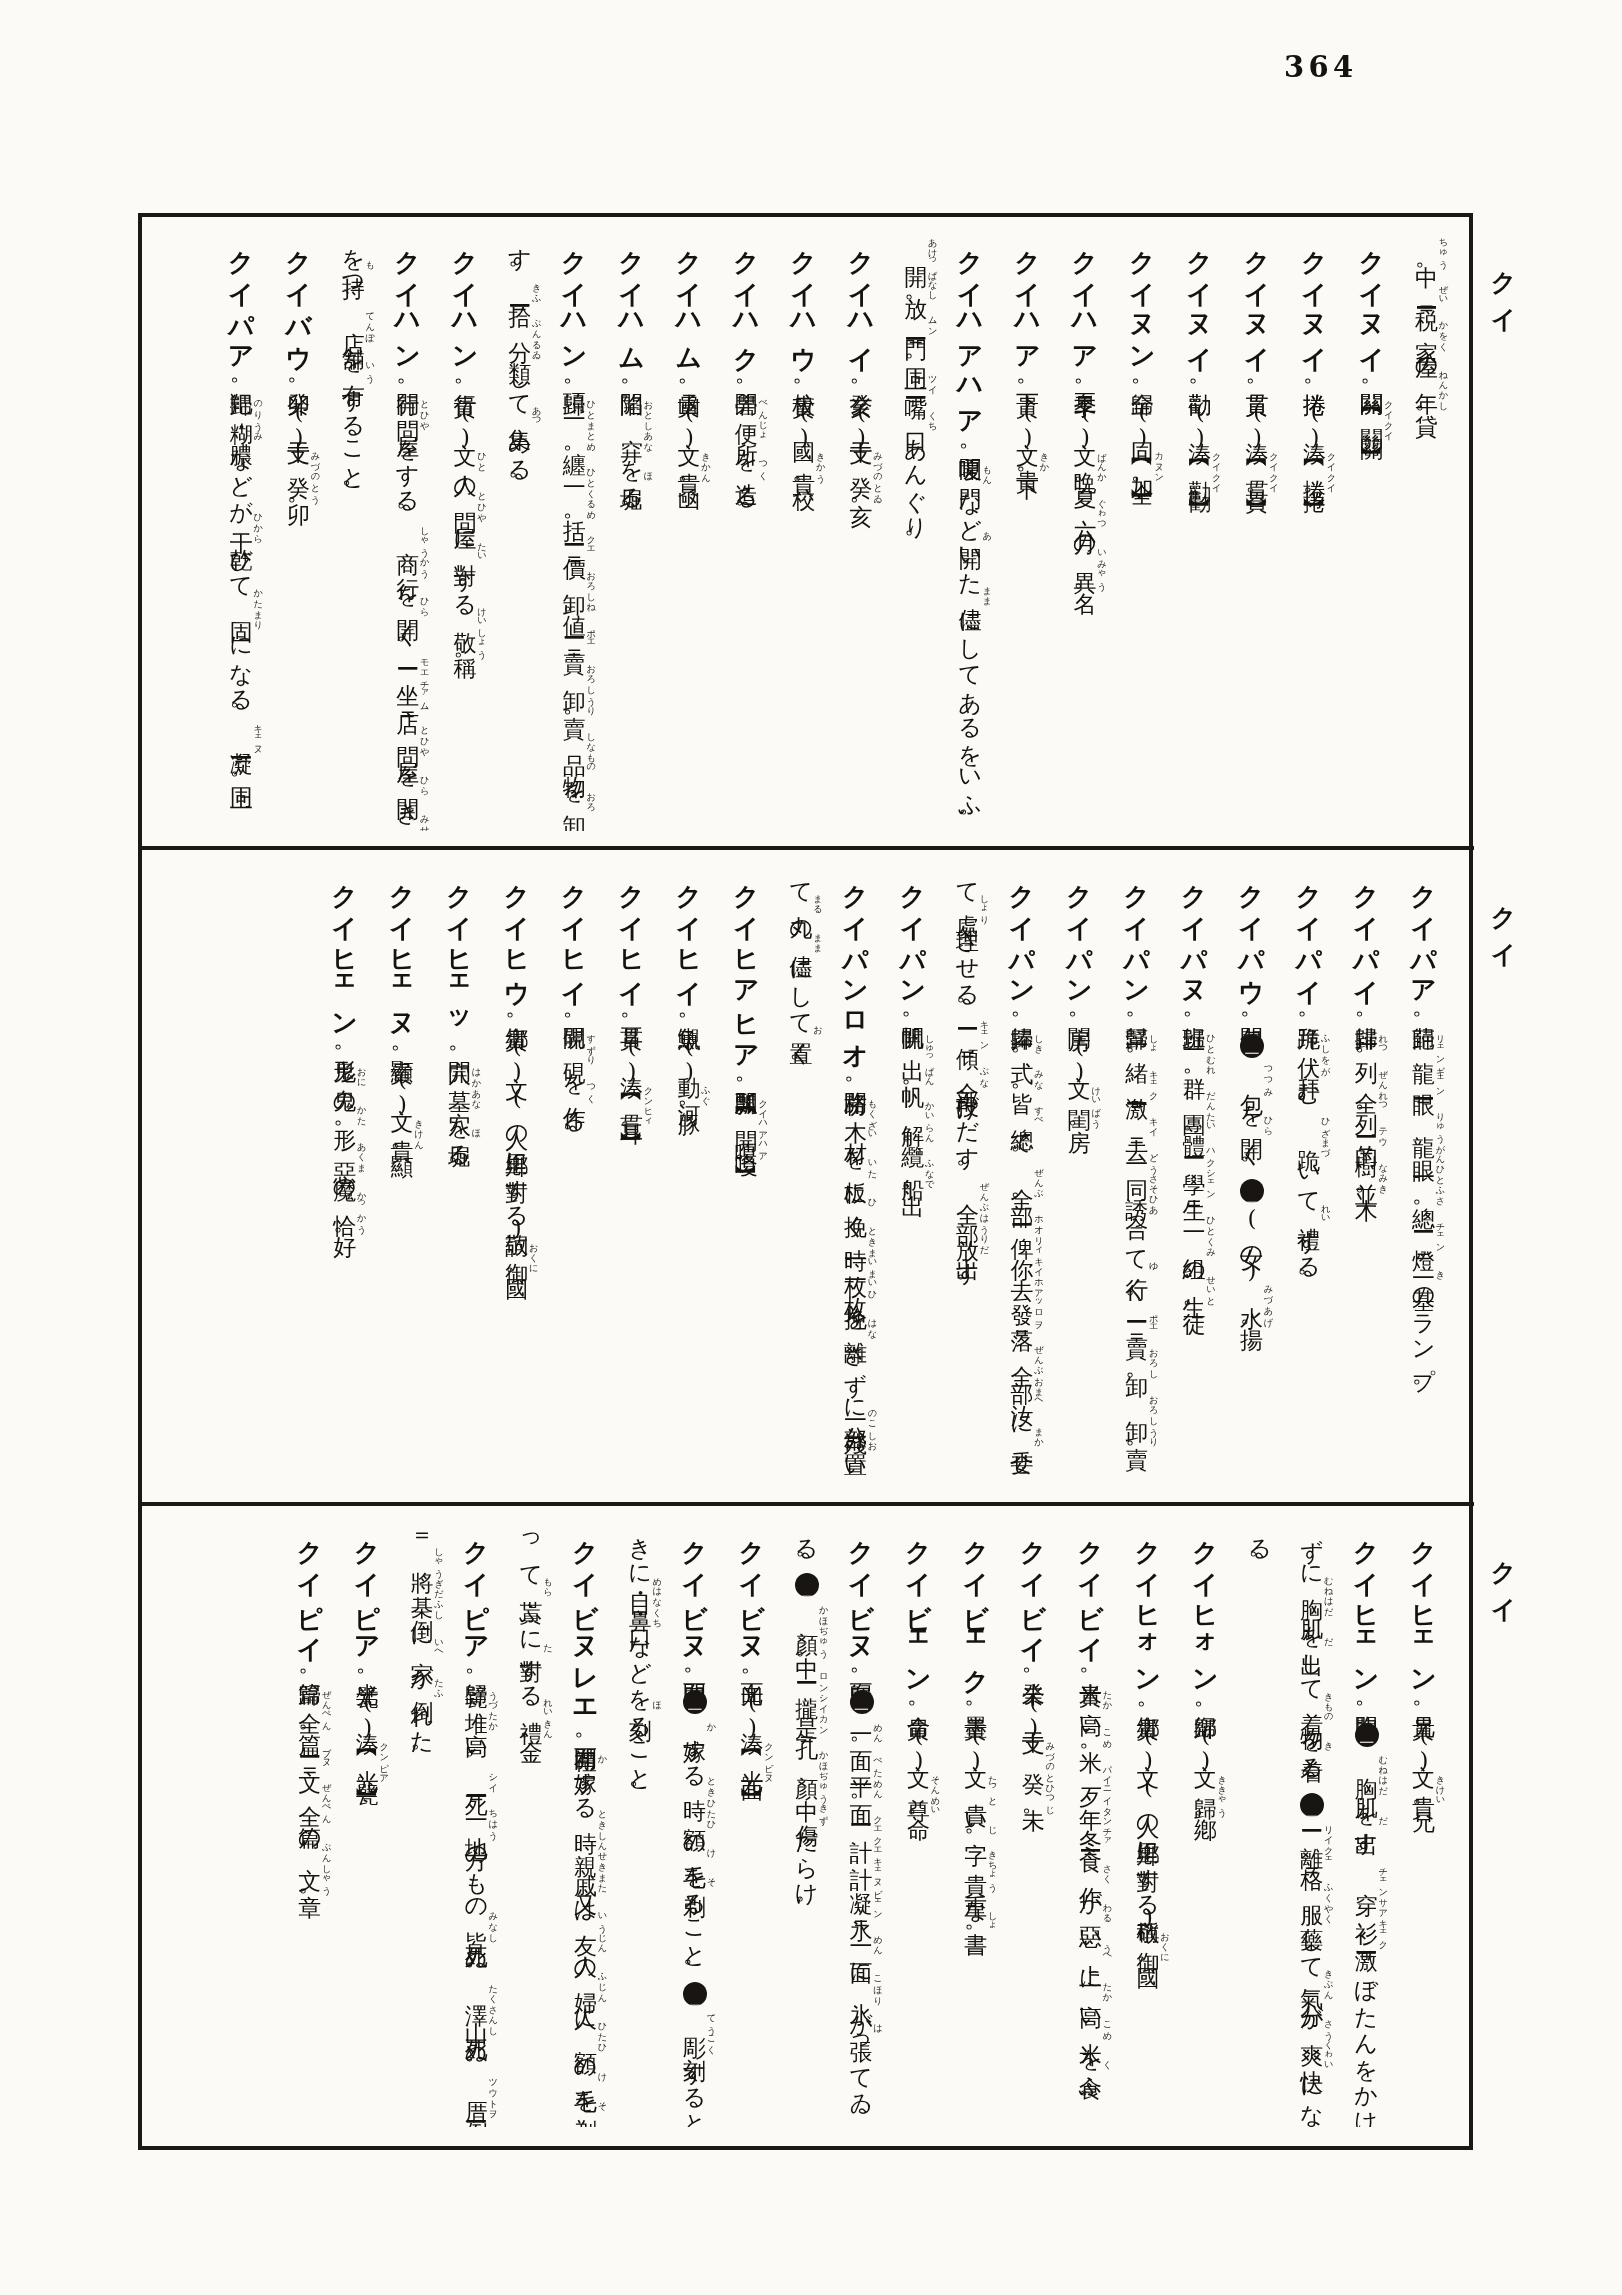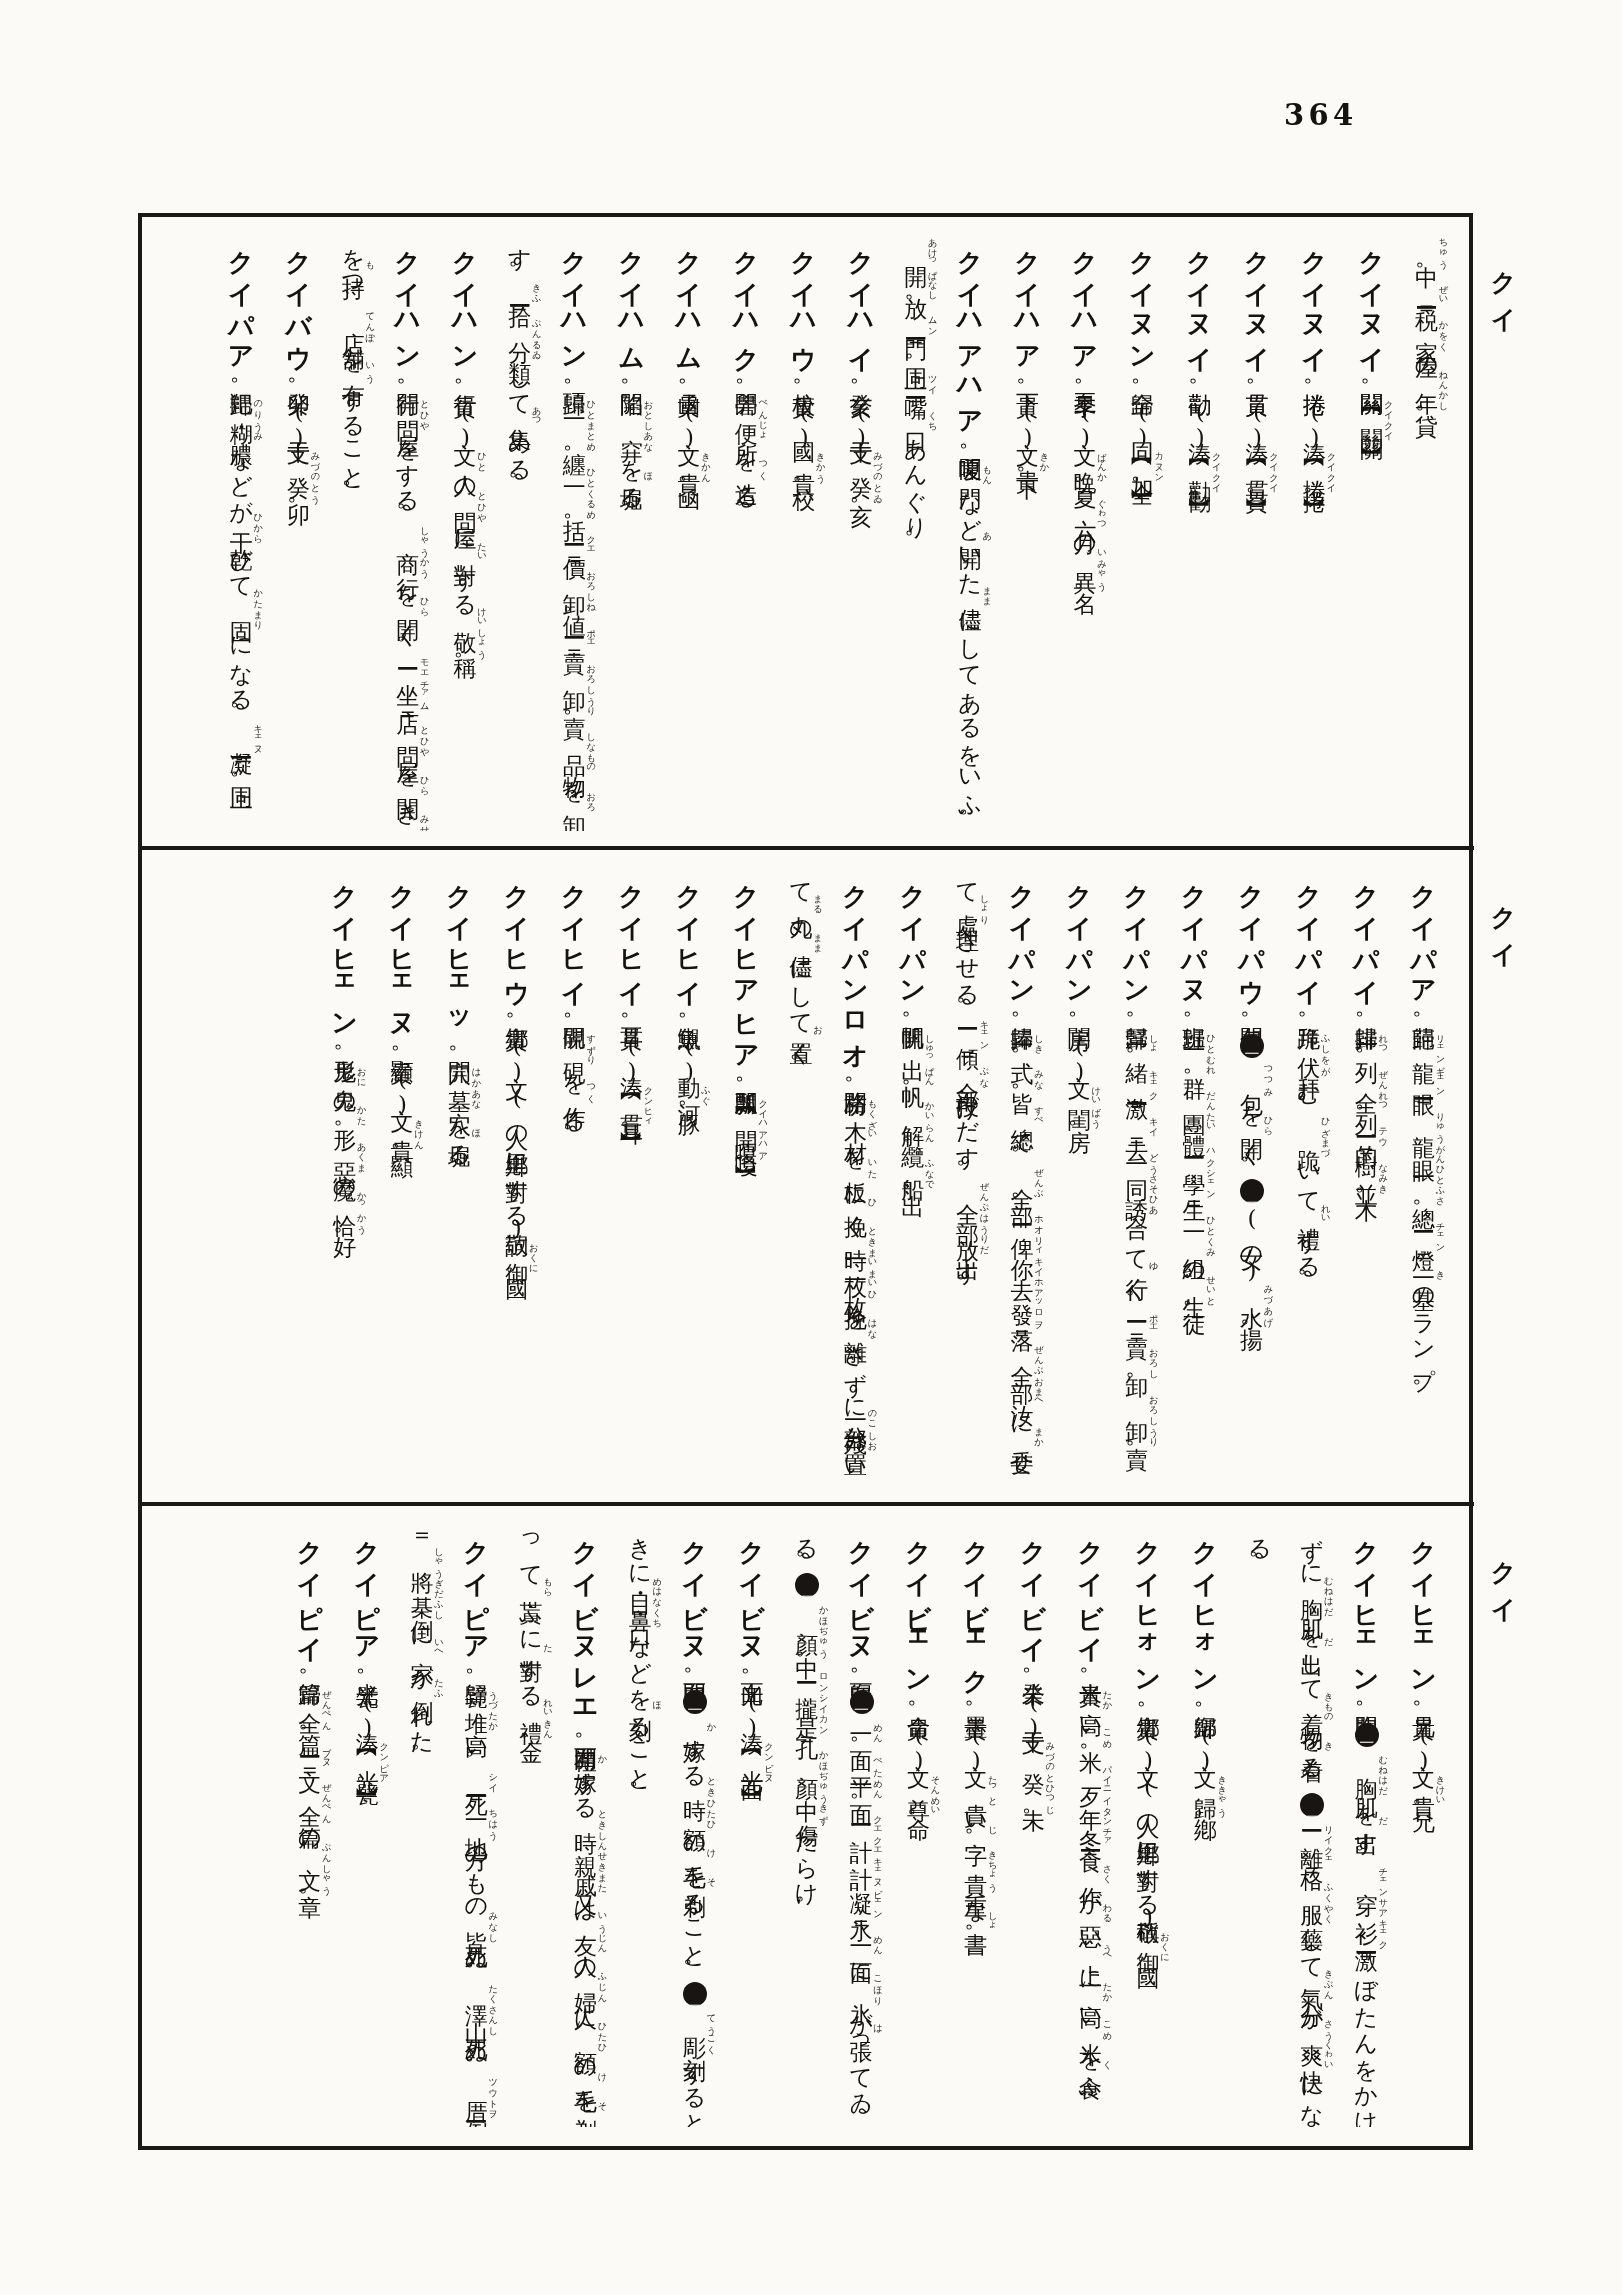--- a/index.html
+++ b/index.html
@@ -8,21 +8,21 @@
     position:relative;
     width:1623px;height:2295px;
     background:#fbfaf6;
     color:#151310;
     font-family:"DejaVu Serif","Liberation Serif",serif;
     overflow:hidden;
   }
   .page-number{
     position:absolute;
     top:50px;left:1284px;
-    font-size:29px;font-weight:bold;letter-spacing:4.3px;margin-top:48px;
+    font-size:29px;font-weight:bold;letter-spacing:4.3px;
   }
   .content-frame{
     position:absolute;
     left:138px;top:213px;
     width:1327px;height:1929px;
     border:4.3px solid #1b1916;
     background:transparent;
   }
   .band-separator{
     position:absolute;

